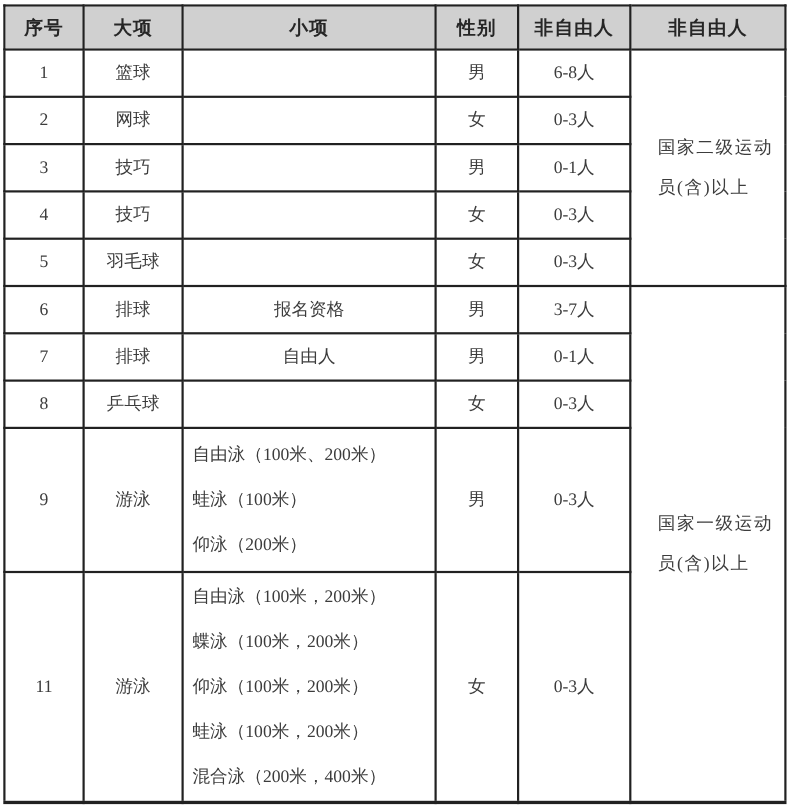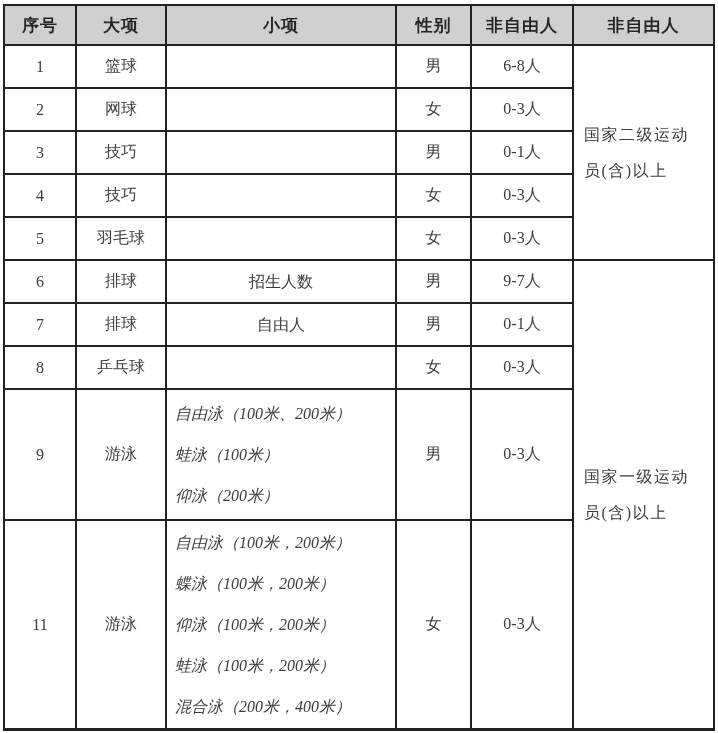--- a/index.html
+++ b/index.html
@@ -46,25 +46,25 @@
     font-size: 16px;
     color: #3c3c3c;
     text-align: center;
     vertical-align: middle;
   }
   td.c-events .line { line-height: 24px; }
   td.c-events.multi {
     text-align: left;
     padding-left: 8px;
   }
-  td.c-events.multi .line { line-height: 41px; font-style: italic; }
+  td.c-events.multi .line { line-height: 41px; }
   td.c-qual {
     text-align: left;
     vertical-align: middle;
-    padding-left: 10px;
+    padding-left: 24px;
     margin-left: 18px;
   }
   .qual-text {
     width: 116px;
     font-size: 16px;
     letter-spacing: 1.5px;
     line-height: 36px;
     color: #3c3c3c;
   }
 </style>
@@ -127,24 +127,24 @@
       <td class="c-index">5</td>
       <td class="c-sport">羽毛球</td>
       <td class="c-events"></td>
       <td class="c-gender">女</td>
       <td class="c-quota">0-3人</td>
     </tr>
         <tr>
       <td class="c-index">6</td>
       <td class="c-sport">排球</td>
       <td class="c-events">
-            <div class="line">招生人数</div>
+            <div class="line">报名资格</div>
           </td>
       <td class="c-gender">男</td>
-      <td class="c-quota">9-7人</td>
+      <td class="c-quota">3-7人</td>
     <td class="c-qual" rowspan="5">
             <div class="qual-text">国家一级运动员(含)以上</div>
           </td>
         </tr>
         <tr>
       <td class="c-index">7</td>
       <td class="c-sport">排球</td>
       <td class="c-events">
             <div class="line">自由人</div>
           </td>

